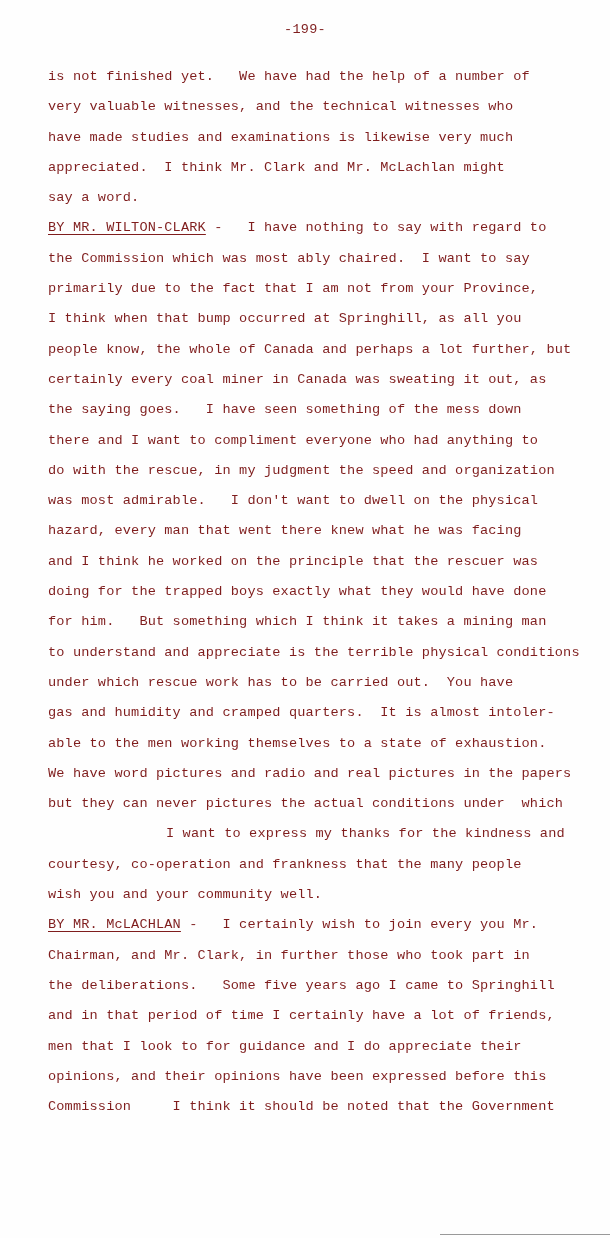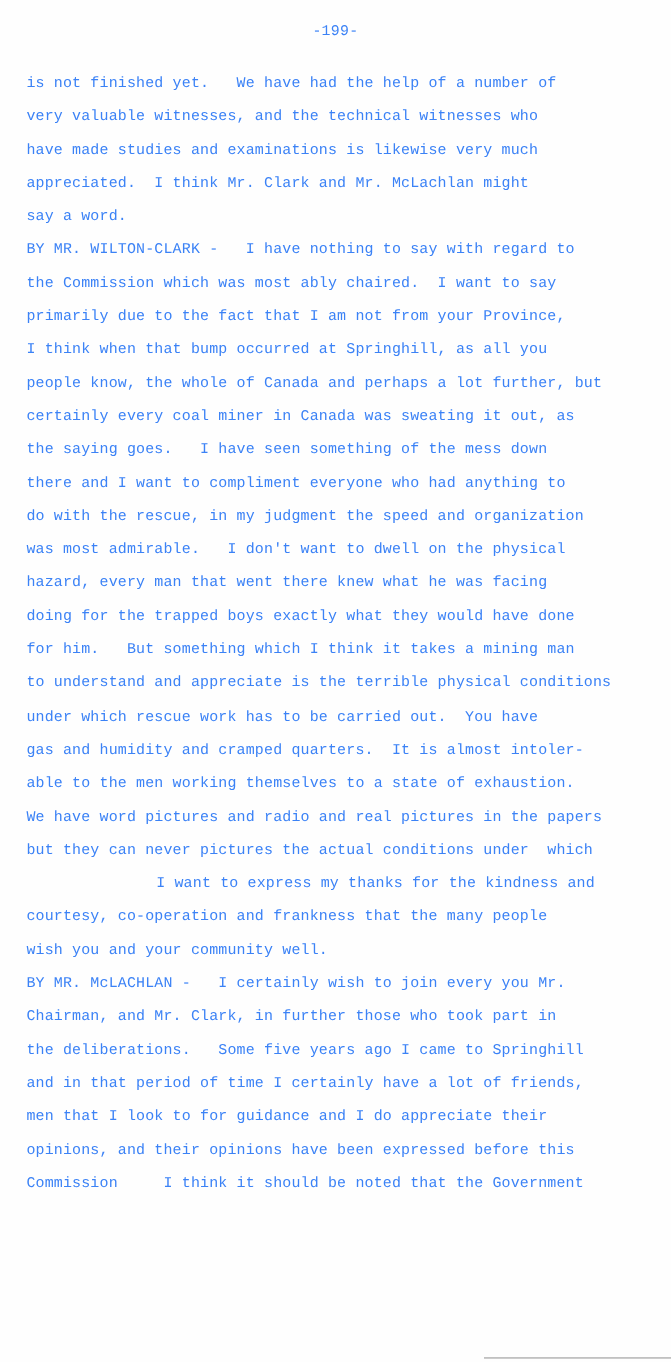--- a/index.html
+++ b/index.html
@@ -1,33 +1,33 @@
 <!DOCTYPE html>
 <html><head>
 <meta charset="utf-8">
 <style>
   html, body { margin: 0; padding: 0; background: #ffffff; }
   body { width: 610px; height: 1238px; position: relative; overflow: hidden; }
   .page {
     position: absolute; left: 0; top: 0; width: 610px; height: 1238px;
-    background: #fefefe; color: #3b82f6;
+    background: #fefefe; color: #7f1d1d;
     font-family: "Liberation Mono", "DejaVu Sans Mono", monospace;
   }
   .page-number {
     position: absolute; top: 22px; left: 0; width: 610px; text-align: center;
     font-size: 13.5px; letter-spacing: 0.3px;
   }
   .body-text {
     position: absolute; top: 66px; left: 24px; width: 586px;
   }
   .line {
     height: 30.3px; line-height: 22px; font-size: 13.6px;
-    white-space: pre; letter-spacing: 0.15px;
+    white-space: pre; letter-spacing: 0.15px; margin-left: 24px;
   }
-  .speaker { text-underline-offset: 3px; }
+  .speaker { text-decoration: underline; text-underline-offset: 3px; }
   .indent { padding-left: 118px; }
   .bottom-rule {
     position: absolute; left: 440px; top: 1234px; width: 170px; height: 1px;
     background: #999;
   }
 </style>
 </head>
 <body>
 
 <div class="page">
@@ -42,20 +42,21 @@
       <div class="line"><span>the Commission which was most ably chaired.  I want to say</span></div>
       <div class="line"><span>primarily due to the fact that I am not from your Province,</span></div>
       <div class="line"><span>I think when that bump occurred at Springhill, as all you</span></div>
       <div class="line"><span>people know, the whole of Canada and perhaps a lot further, but</span></div>
       <div class="line"><span>certainly every coal miner in Canada was sweating it out, as</span></div>
       <div class="line"><span>the saying goes.   I have seen something of the mess down</span></div>
       <div class="line"><span>there and I want to compliment everyone who had anything to</span></div>
       <div class="line"><span>do with the rescue, in my judgment the speed and organization</span></div>
       <div class="line"><span>was most admirable.   I don't want to dwell on the physical</span></div>
       <div class="line"><span>hazard, every man that went there knew what he was facing</span></div>
+      <div class="line"><span>and I think he worked on the principle that the rescuer was</span></div>
       <div class="line"><span>doing for the trapped boys exactly what they would have done</span></div>
       <div class="line"><span>for him.   But something which I think it takes a mining man</span></div>
       <div class="line"><span>to understand and appreciate is the terrible physical conditions</span></div>
       <div class="line"><span>under which rescue work has to be carried out.  You have</span></div>
       <div class="line"><span>gas and humidity and cramped quarters.  It is almost intoler-</span></div>
       <div class="line"><span>able to the men working themselves to a state of exhaustion.</span></div>
       <div class="line"><span>We have word pictures and radio and real pictures in the papers</span></div>
       <div class="line"><span>but they can never pictures the actual conditions under  which</span></div>
       <div class="line indent"><span>I want to express my thanks for the kindness and</span></div>
       <div class="line"><span>courtesy, co-operation and frankness that the many people</span></div>

